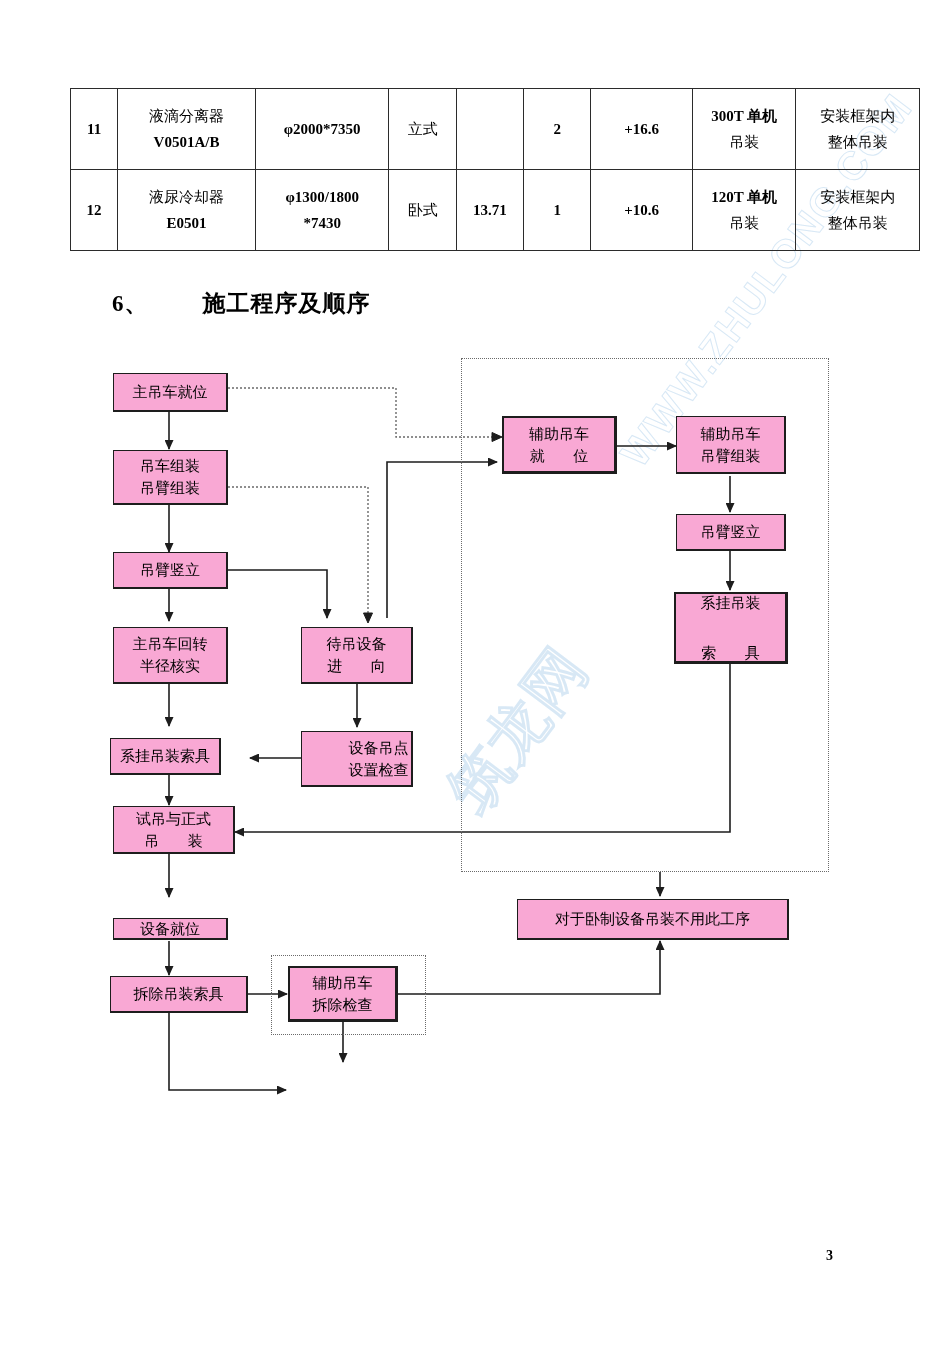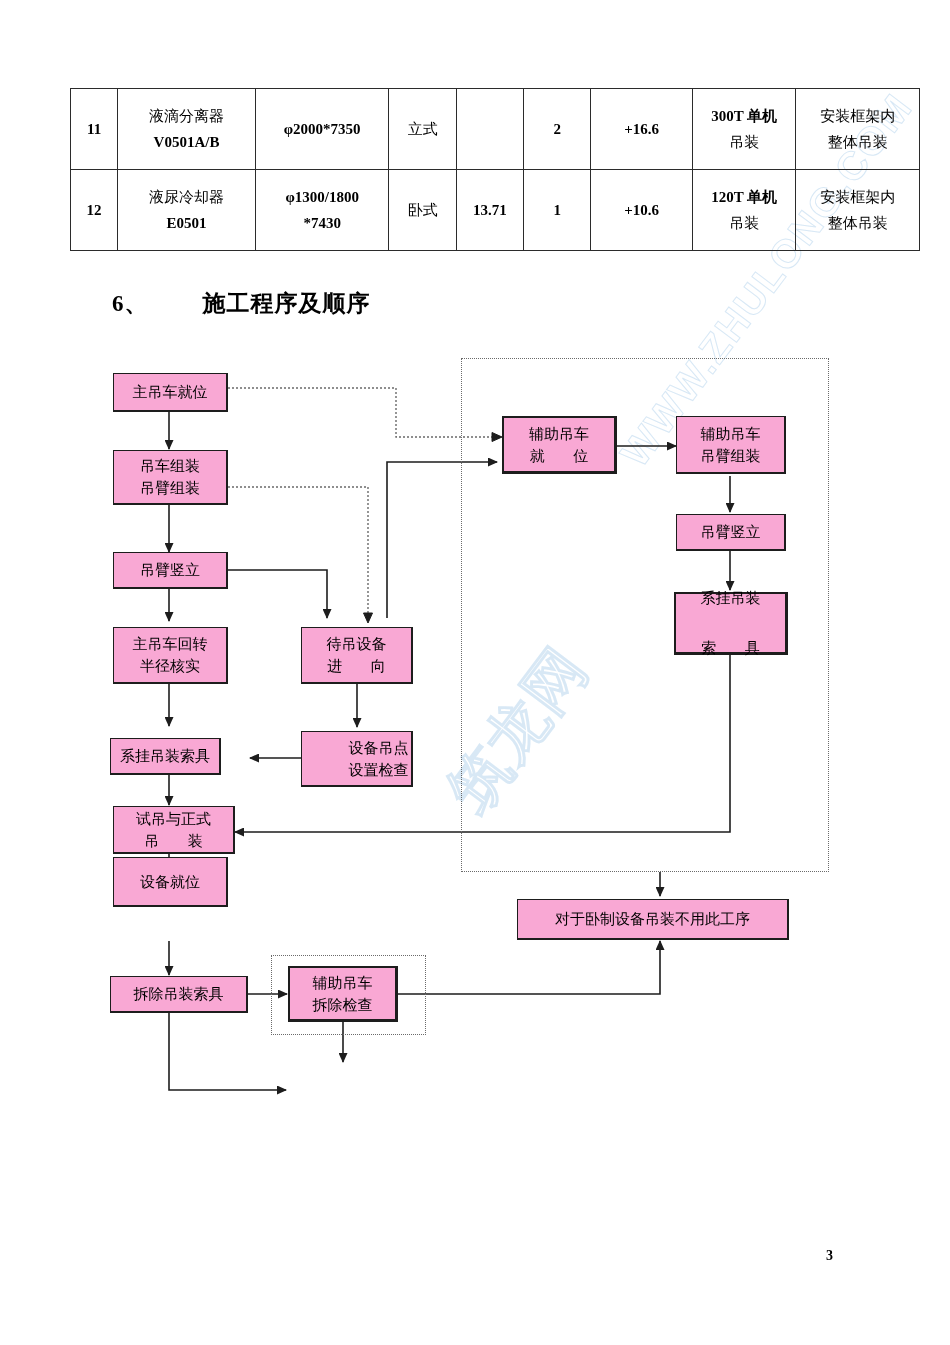--- a/index.html
+++ b/index.html
@@ -300,21 +300,21 @@
 
     <div class="node" style="left:110px; top:738px; width:111px; height:37px;justify-content:center;">
       <span class="ln">系挂吊装索具</span>
     </div>
 
     <div class="node" style="left:113px; top:806px; width:122px; height:48px;">
       <span class="ln">试吊与正式</span>
       <span class="ln">吊      装</span>
     </div>
 
-    <div class="node" style="left:113px; top:857px; width:115px; height:50px;">
+    <div class="node" style="left:113px; top:918px; width:115px; height:22px;">
       <span class="ln">设备就位</span>
     </div>
 
     <div class="node" style="left:110px; top:976px; width:138px; height:37px;">
       <span class="ln">拆除吊装索具</span>
     </div>
 
     <div class="node" style="left:301px; top:627px; width:112px; height:57px;">
       <span class="ln">待吊设备</span>
       <span class="ln">进      向</span>
@@ -338,21 +338,21 @@
 
     <div class="node" style="left:676px; top:416px; width:110px; height:58px;">
       <span class="ln">辅助吊车</span>
       <span class="ln">吊臂组装</span>
     </div>
 
     <div class="node" style="left:676px; top:514px; width:110px; height:37px;">
       <span class="ln">吊臂竖立</span>
     </div>
 
-    <div class="node" style="left:674px; top:592px; width:114px; height:63px; border-width:2px 3px 3px 2px;gap:28px;">
+    <div class="node" style="left:674px; top:592px; width:114px; height:72px; border-width:2px 3px 3px 2px;gap:28px;">
       <span class="ln">系挂吊装</span>
       <span class="ln">索      具</span>
     </div>
 
     <div class="node" style="left:517px; top:899px; width:272px; height:41px;">
       <span class="ln">对于卧制设备吊装不用此工序</span>
     </div>
 
   </div>
 

